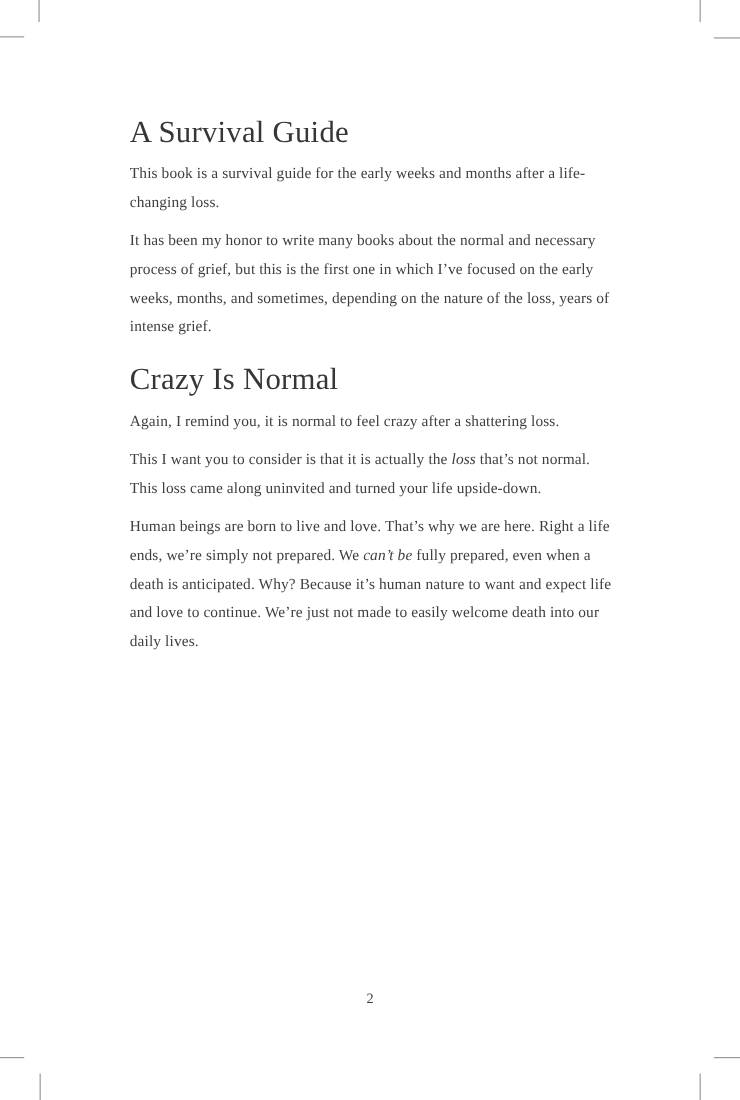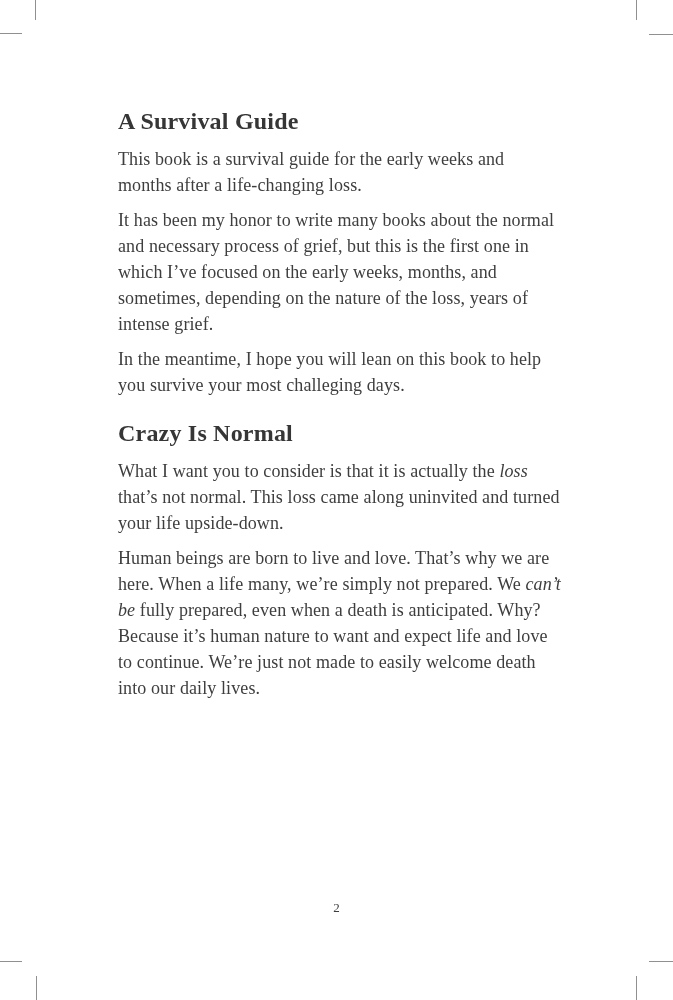--- a/index.html
+++ b/index.html
@@ -32,32 +32,32 @@
   .cm-br-v { left: 636px; top: 976px;  height: 24px; }
 
   .content {
     position: absolute;
     left: 118px;
     top: 106px;
     width: 444px;
     color: var(--text-color, #3e3e3e);
   }
   .section-heading {
-    font-size: 24px;
-    font-weight: 700;
+    font-size: 28px;
+    font-weight: 400;
     line-height: 30px;
     margin: 0 0 10px 0;
     color: var(--heading-color, #363636);
     letter-spacing: 0.2px;
   }
   .section + .section .section-heading {
     margin-top: 20px;
   }
   .body-para {
-    font-size: 18px;
+    font-size: 14px;
     line-height: 26px;
     margin: 0 0 9px 0;
     letter-spacing: 0.1px;
   }
   .body-para em {
   }
   .page-number {
     position: absolute;
     left: 0;
     right: 0;
@@ -81,29 +81,29 @@
   <div class="crop-mark cm-h cm-br-h"></div>
   <div class="crop-mark cm-v cm-br-v"></div>
 
   <div class="content">
 
     <div class="section">
       <h2 class="section-heading">A Survival Guide</h2>
       <div>
           <p class="body-para"><span>This book is a survival guide for the early weeks and months after a life-changing loss.</span></p>
           <p class="body-para"><span>It has been my honor to write many books about the normal and necessary process of grief, but this is the first one in which I’ve focused on the early weeks, months, and sometimes, depending on the nature of the loss, years of intense grief.</span></p>
-          <p class="body-para"><span>In the meantime, I hope you will lean on this book to help you survive your most challeging days.</span></p>
         </div>
     </div>
 
     <div class="section">
       <h2 class="section-heading">Crazy Is Normal</h2>
       <div>
-          <p class="body-para"><span>What I want you to consider is that it is actually the </span><em>loss</em><span> that’s not normal. This loss came along uninvited and turned your life upside-down.</span></p>
-          <p class="body-para"><span>Human beings are born to live and love. That’s why we are here. When a life many, we’re simply not prepared. We </span><em>can’t be</em><span> fully prepared, even when a death is anticipated. Why? Because it’s human nature to want and expect life and love to continue. We’re just not made to easily welcome death into our daily lives.</span></p>
+          <p class="body-para"><span>Again, I remind you, it is normal to feel crazy after a shattering loss.</span></p>
+          <p class="body-para"><span>This I want you to consider is that it is actually the </span><em>loss</em><span> that’s not normal. This loss came along uninvited and turned your life upside-down.</span></p>
+          <p class="body-para"><span>Human beings are born to live and love. That’s why we are here. Right a life ends, we’re simply not prepared. We </span><em>can’t be</em><span> fully prepared, even when a death is anticipated. Why? Because it’s human nature to want and expect life and love to continue. We’re just not made to easily welcome death into our daily lives.</span></p>
         </div>
     </div>
 
   </div>
 
   <div class="page-number">2</div>
 
 </div>
 
 </body></html>

